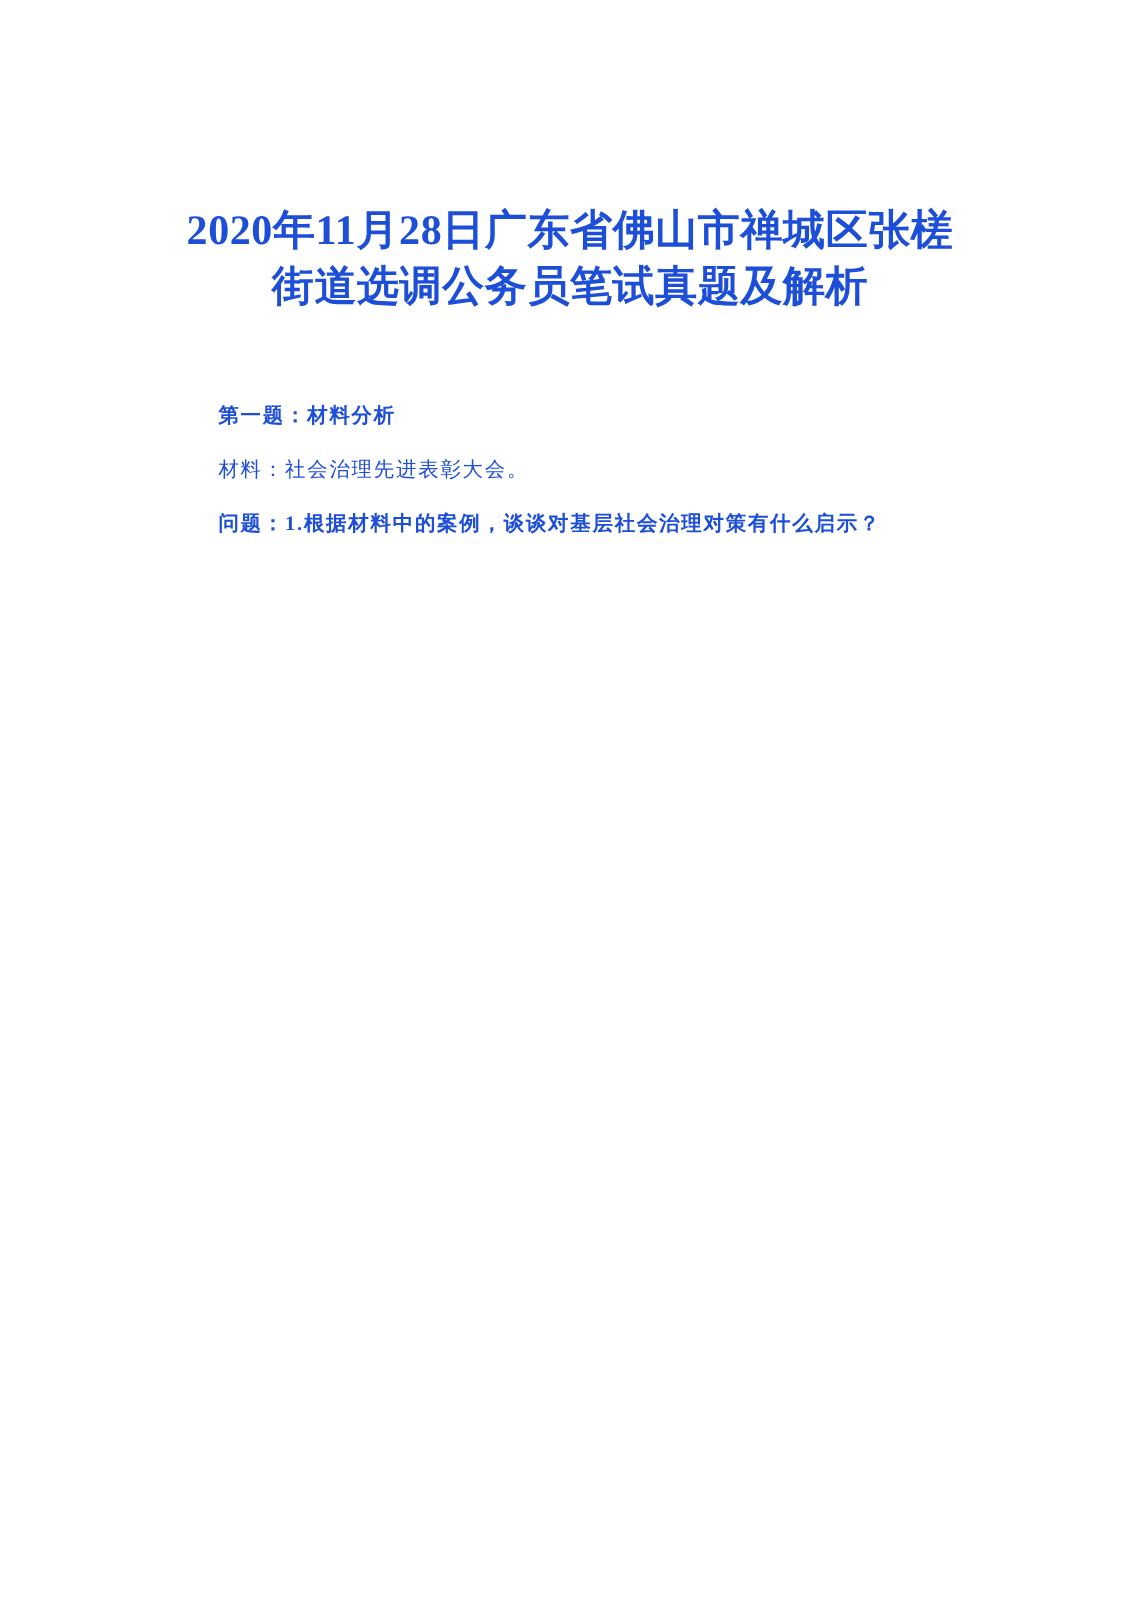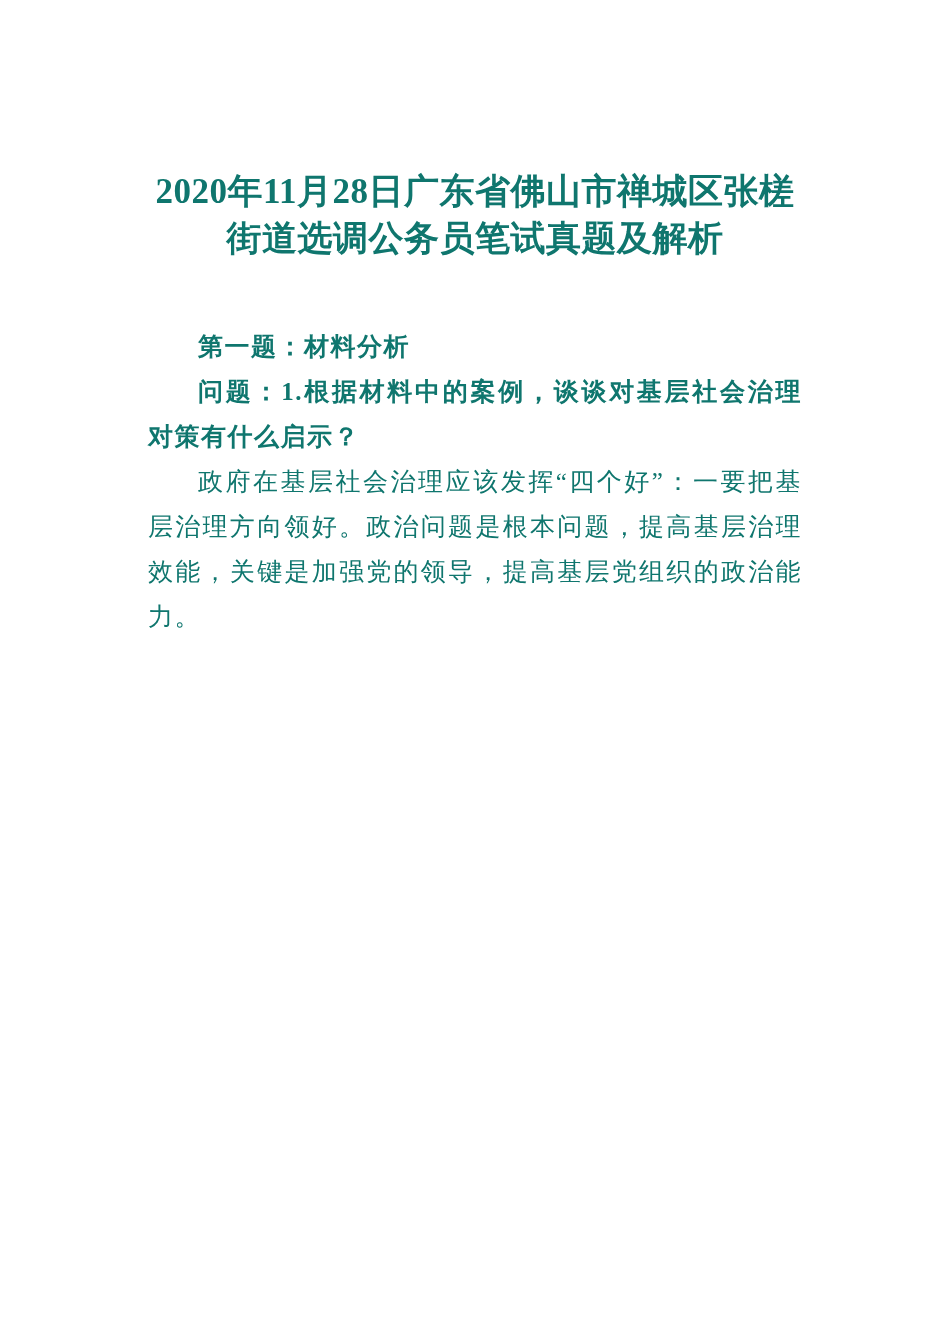--- a/index.html
+++ b/index.html
@@ -10,51 +10,51 @@
   .page {
     position: relative;
     width: 950px;
     height: 1344px;
     margin: 0 auto;
     background: #ffffff;
     box-sizing: border-box;
     padding: 168px 148px 16px 148px;
     overflow: hidden;
     font-family: "Liberation Serif", "DejaVu Serif", serif;
-    color: #0f766e;
+    color: #1d4ed8;
   }
   .doc-title {
     margin: 0 0 62px 0;
     font-size: 35px;
     font-weight: bold;
     line-height: 47px;
     text-align: center;
     letter-spacing: 0.5px;
     font-family: "Liberation Serif", "DejaVu Serif", serif;
   }
   .para {
     margin: 0;
-    font-size: 25px;
+    font-size: 17px;
     line-height: 45px;
     letter-spacing: 1.5px;
     text-indent: 2em;
     text-align: justify;
     font-weight: normal;
   }
   .para.bold {
     font-weight: bold;
   }
 </style>
 </head>
 <body>
 
 <div class="page">
   <h1 class="doc-title">2020年11月28日广东省佛山市禅城区张槎街道选调公务员笔试真题及解析</h1>
 
   <p class="para bold">第一题：材料分析</p>
 
+  <p class="para">材料：社会治理先进表彰大会。</p>
 
   <p class="para bold">问题：1.根据材料中的案例，谈谈对基层社会治理对策有什么启示？</p>
 
 
 
-  <p class="para">政府在基层社会治理应该发挥“四个好”：一要把基层治理方向领好。政治问题是根本问题，提高基层治理效能，关键是加强党的领导，提高基层党组织的政治能力。</p>
 </div>
 
 </body></html>

